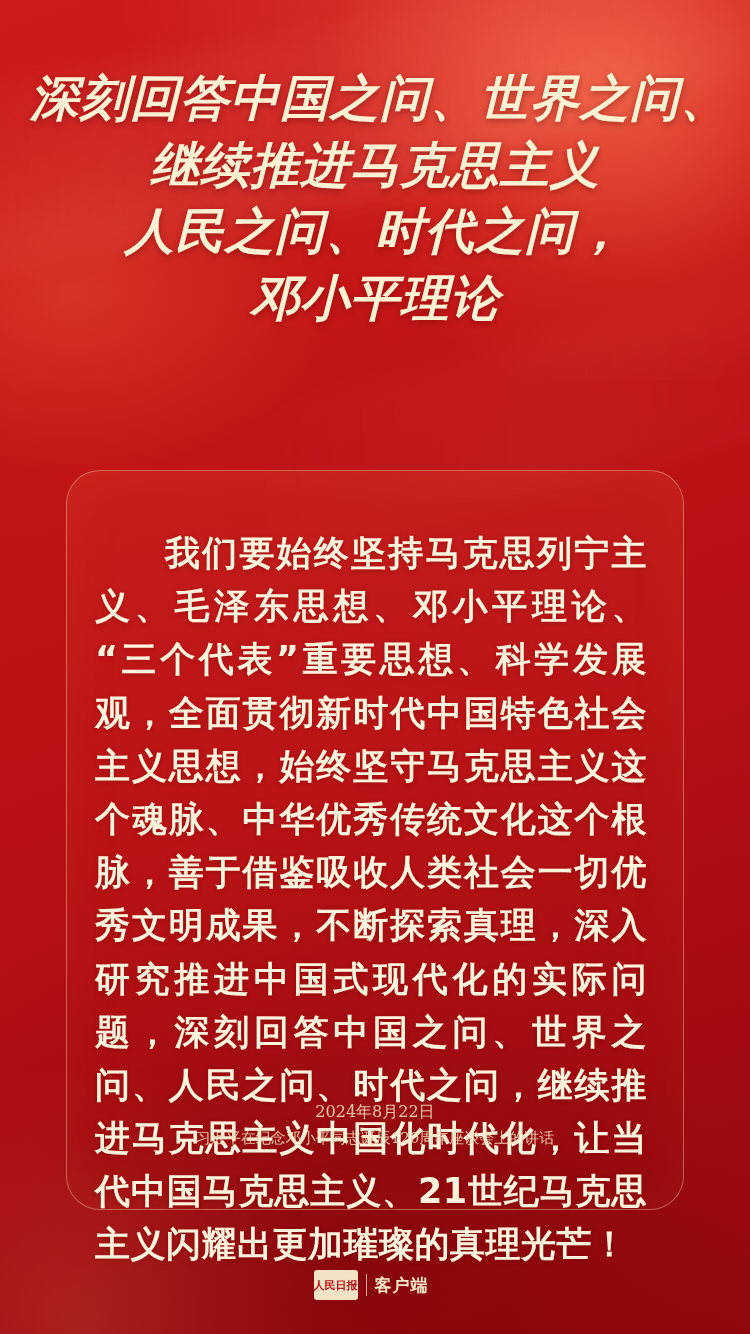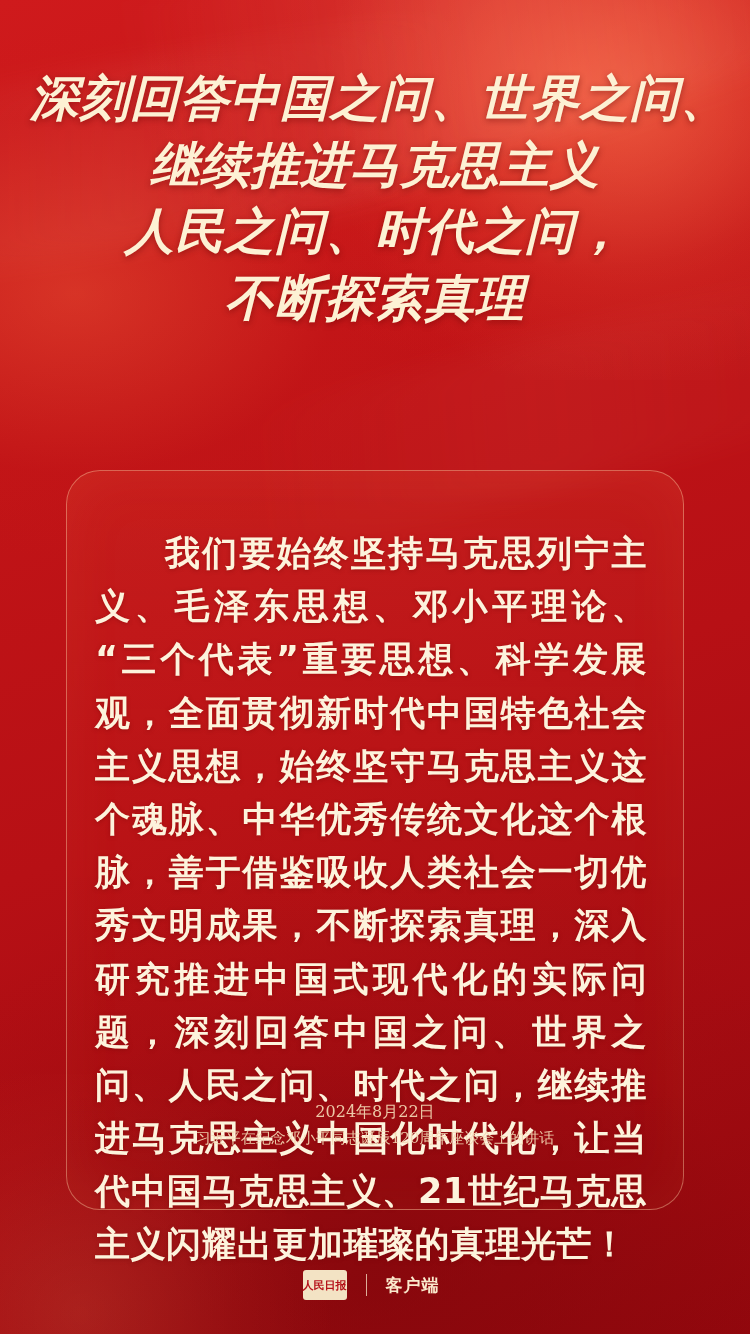--- a/index.html
+++ b/index.html
@@ -117,21 +117,21 @@
   
   .footer {
     position: absolute;
     z-index: 5;
     left: 0;
     right: 8px;
     bottom: 34px;
     display: flex;
     align-items: center;
     justify-content: center;
-    gap: 19px;
+    gap: 8px;
   }
   .brand-mark {
     display: inline-flex;
     align-items: center;
     justify-content: center;
     width: 44px;
     height: 30px;
     border-radius: 3px;
     background: #f3e3c4;
     color: #b5121a;
@@ -162,21 +162,21 @@
   <div class="glow-corner tr"></div>
   <div class="glow-corner bl"></div>
   <div class="streak s1"></div>
   <div class="streak s2"></div>
   <div class="streak s3"></div>
 
   <div class="headline">
     <span class="headline-line">深刻回答中国之问、世界之问、</span>
     <span class="headline-line">继续推进马克思主义</span>
     <span class="headline-line">人民之问、时代之问，</span>
-    <span class="headline-line">不断探索真理</span>
+    <span class="headline-line">邓小平理论</span>
   </div>
 
   <div class="quote-card">
     <div class="quote-body">我们要始终坚持马克思列宁主义、毛泽东思想、邓小平理论、“三个代表”重要思想、科学发展观，全面贯彻新时代中国特色社会主义思想，始终坚守马克思主义这个魂脉、中华优秀传统文化这个根脉，善于借鉴吸收人类社会一切优秀文明成果，不断探索真理，深入研究推进中国式现代化的实际问题，深刻回答中国之问、世界之问、人民之问、时代之问，继续推进马克思主义中国化时代化，让当代中国马克思主义、21世纪马克思主义闪耀出更加璀璨的真理光芒！</div>
     <div class="quote-meta">
       <div class="quote-date">2024年8月22日</div>
       <div class="quote-source">习近平在纪念邓小平同志诞辰120周年座谈会上的讲话</div>
     </div>
   </div>
 

